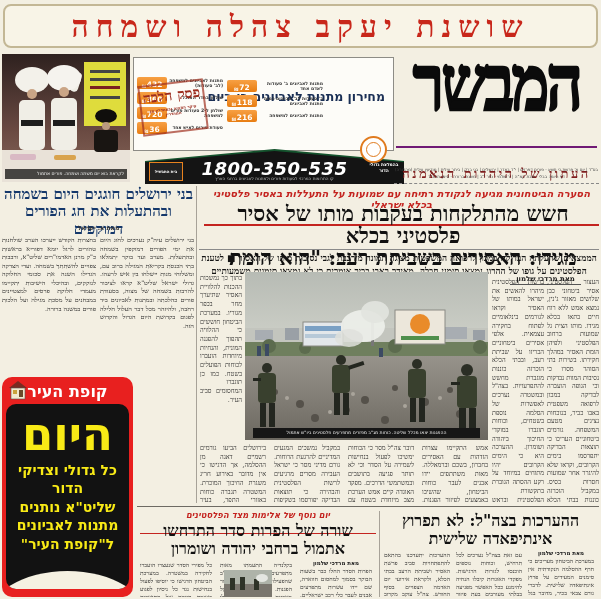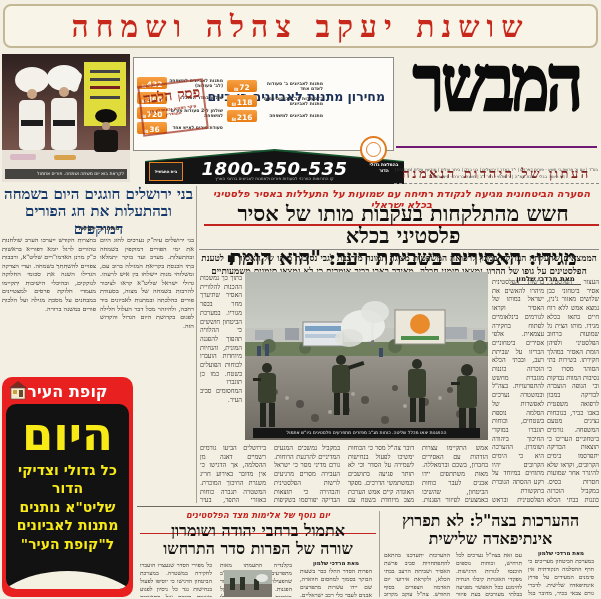--- a/index.html
+++ b/index.html
@@ -368,22 +368,22 @@
       <div class="adline">ל"קופת העיר"</div>
       <div class="adcurve"></div>
     </div>
   </div>
 
   <div class="abs hline" style="left:137px;top:506px;width:462px;"></div>
   <div class="abs vline" style="left:379px;top:511px;height:86px;"></div>
 
   <div class="abs midkicker">יום נוסף של אלימות מצד הפלסטינים</div>
   <div class="abs midhead">
+    <div>שורה של הפרות סדר התרחשו</div>
     <div>אתמול ברחבי יהודה ושומרון</div>
-    <div>שורה של הפרות סדר התרחשו</div>
   </div>
   <div class="abs smallby" style="left:300px;top:560px;width:72px;">מאת מרדכי שלמון</div>
   <div class="abs bodycol" style="left:300px;top:568px;width:72px;height:29px;font-size:5.8px;">הפרות הסדר החלו כבר בשעות הבוקר בסמוך למחסום חווארה, שם יידו עשרות מתפרעים אבנים לעבר כלי רכב ישראליים. בהמשך התפשטו האירועים לכיוון קלקיליה וטול כרם.</div>
   <div class="abs bodycol" style="left:220px;top:562px;width:72px;height:35px;font-size:5.8px;">בקלנדיה התעמתו מאות מתפרעים עם כוחות מג"ב שהפעילו אמצעים לפיזור הפגנות. שני שוטרים נפצעו קל מאבנים שנזרקו לעברם וטופלו במקום. העימותים נמשכו עד הערב.</div>
   <div class="abs bodycol" style="left:140px;top:562px;width:72px;height:35px;font-size:5.8px;">כל מפירי הסדר שנעצרו הועברו לחקירה במשטרה. במערכת הביטחון הדגישו כי יוסיפו לפעול בנחישות נגד כל ניסיון לפגוע בשגרת חייהם של התושבים ובתנועה בצירים.</div>
   <div class="abs smallphoto">
     <svg width="48" height="27" viewBox="0 0 48 27">
       <rect width="48" height="27" fill="#aeb3a9"></rect>
       <rect y="14" width="48" height="13" fill="#7a766e"></rect>
       <rect x="6" y="8" width="5" height="12" fill="#2e3328"></rect>

